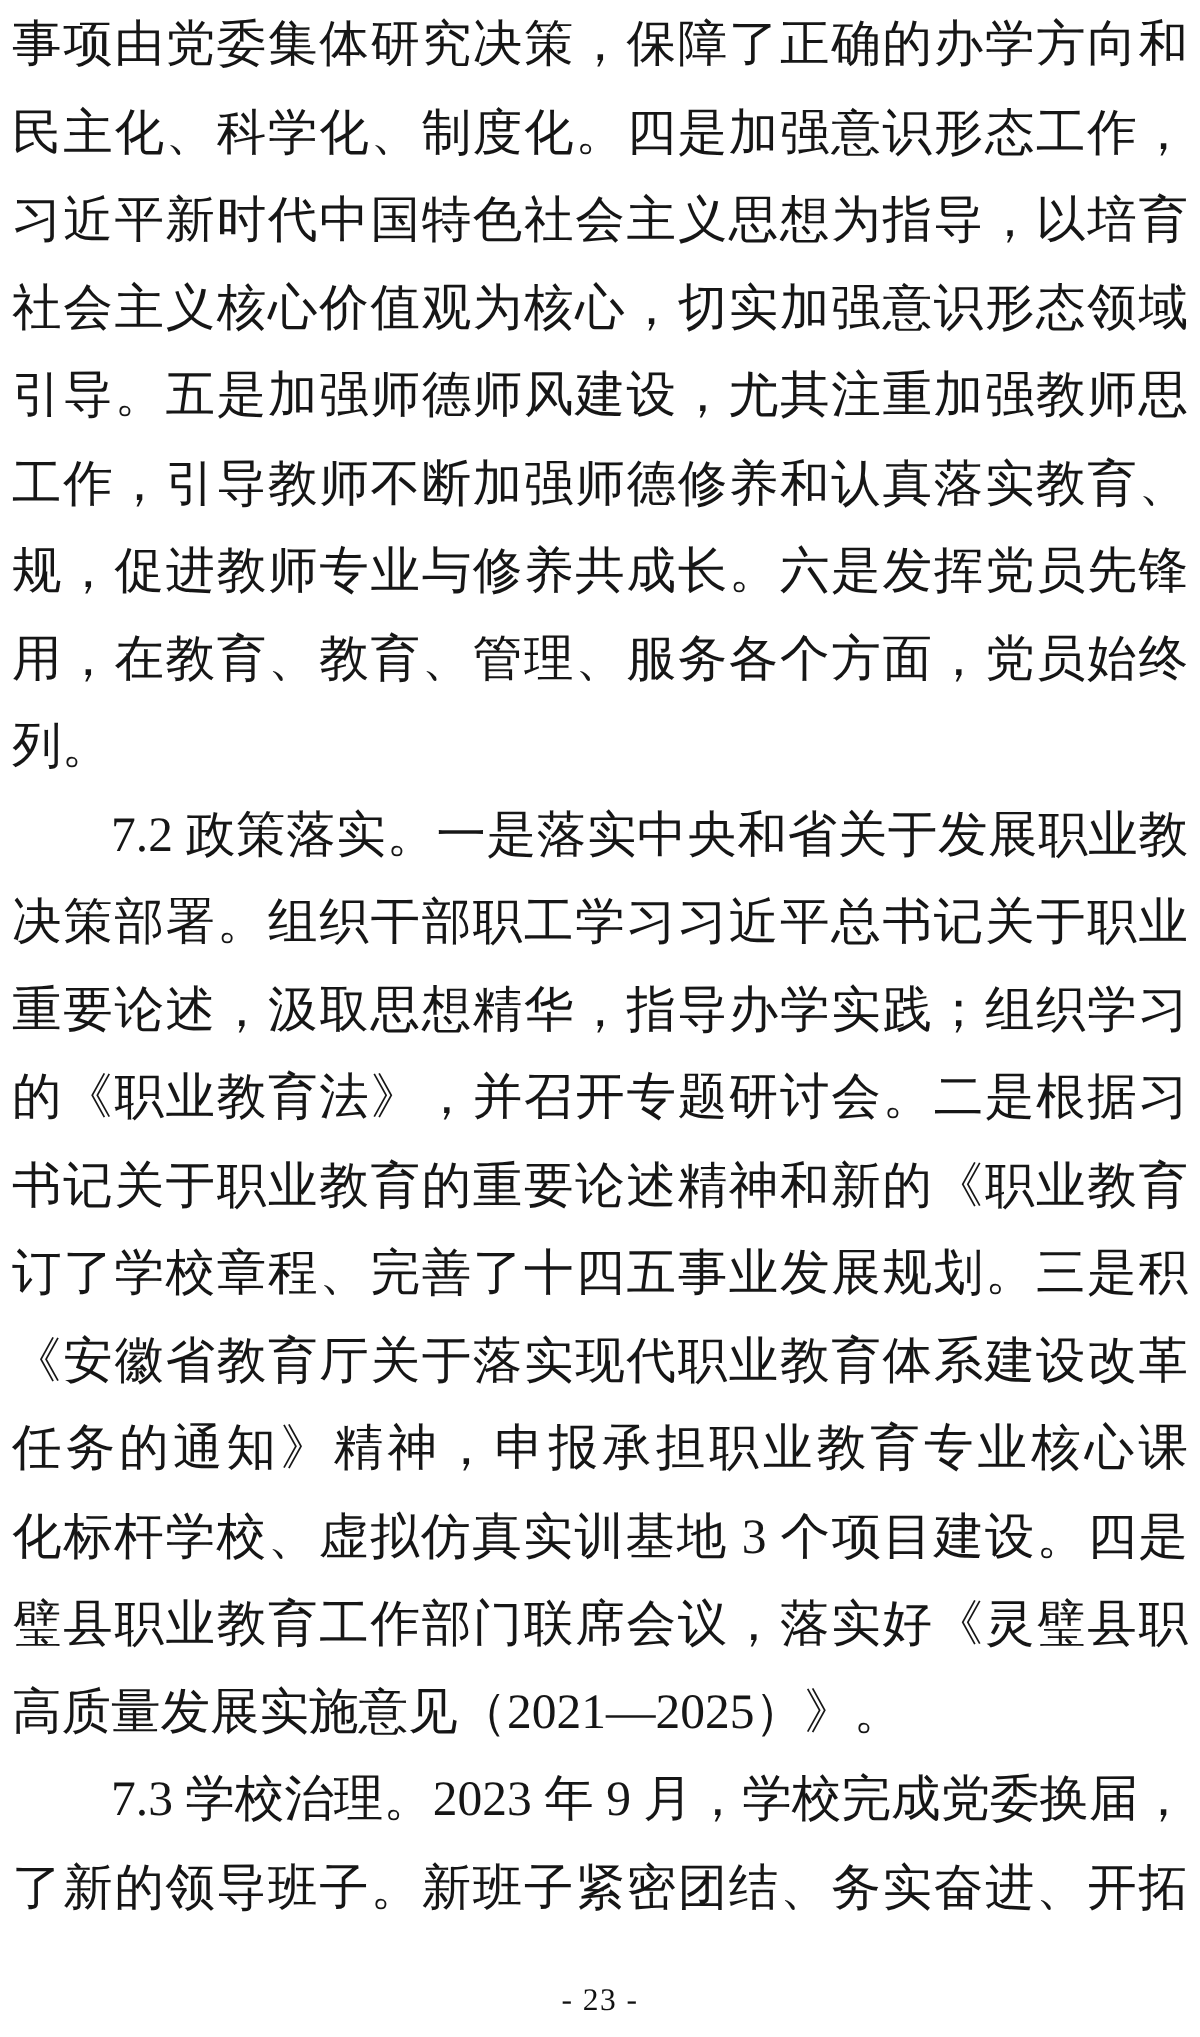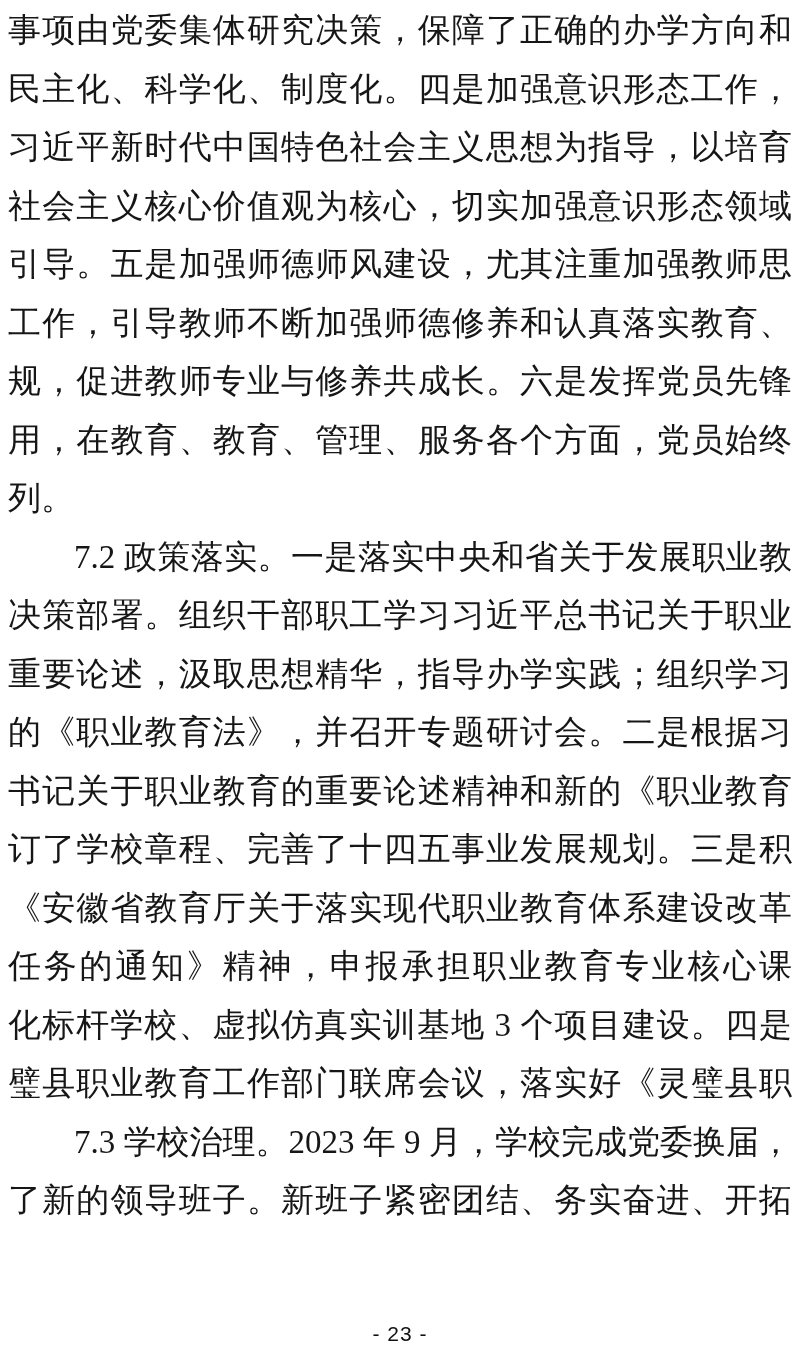--- a/index.html
+++ b/index.html
@@ -44,21 +44,21 @@
     position: absolute;
     left: 0;
     right: 0;
     bottom: 12px;
     text-align: center;
   }
   .page-number {
     font-size: 21px;
     color: #111111;
     letter-spacing: 1px;
-    font-family: Liberation Sans, sans-serif;
+    font-family: Liberation Serif, serif;
   }
 </style>
 </head>
 <body>
 
 <div class="page">
   <div class="doc-body" id="doc-body">
       <div class="line justify">事项由党委集体研究决策，保障了正确的办学方向和决策的</div>
       <div class="line justify">民主化、科学化、制度化。四是加强意识形态工作，坚持以</div>
       <div class="line justify">习近平新时代中国特色社会主义思想为指导，以培育和践行</div>
@@ -71,19 +71,20 @@
       <div class="line justify indent">7.2 政策落实。一是落实中央和省关于发展职业教育的</div>
       <div class="line justify">决策部署。组织干部职工学习习近平总书记关于职业教育的</div>
       <div class="line justify">重要论述，汲取思想精华，指导办学实践；组织学习新修订</div>
       <div class="line justify">的《职业教育法》，并召开专题研讨会。二是根据习近平总</div>
       <div class="line justify">书记关于职业教育的重要论述精神和新的《职业教育法》修</div>
       <div class="line justify">订了学校章程、完善了十四五事业发展规划。三是积极落实</div>
       <div class="line justify">《安徽省教育厅关于落实现代职业教育体系建设改革重点</div>
       <div class="line justify">任务的通知》精神，申报承担职业教育专业核心课程、信息</div>
       <div class="line justify">化标杆学校、虚拟仿真实训基地 3 个项目建设。四是参加灵</div>
       <div class="line justify">璧县职业教育工作部门联席会议，落实好《灵璧县职业教育</div>
+      <div class="line para-end">高质量发展实施意见（2021—2025）》。</div>
       <div class="line justify indent">7.3 学校治理。2023 年 9 月，学校完成党委换届，组建</div>
       <div class="line justify">了新的领导班子。新班子紧密团结、务实奋进、开拓创新，</div>
     </div>
   <div class="footer">
     <span class="page-number">- 23 -</span>
   </div>
 </div>
 
 </body></html>

